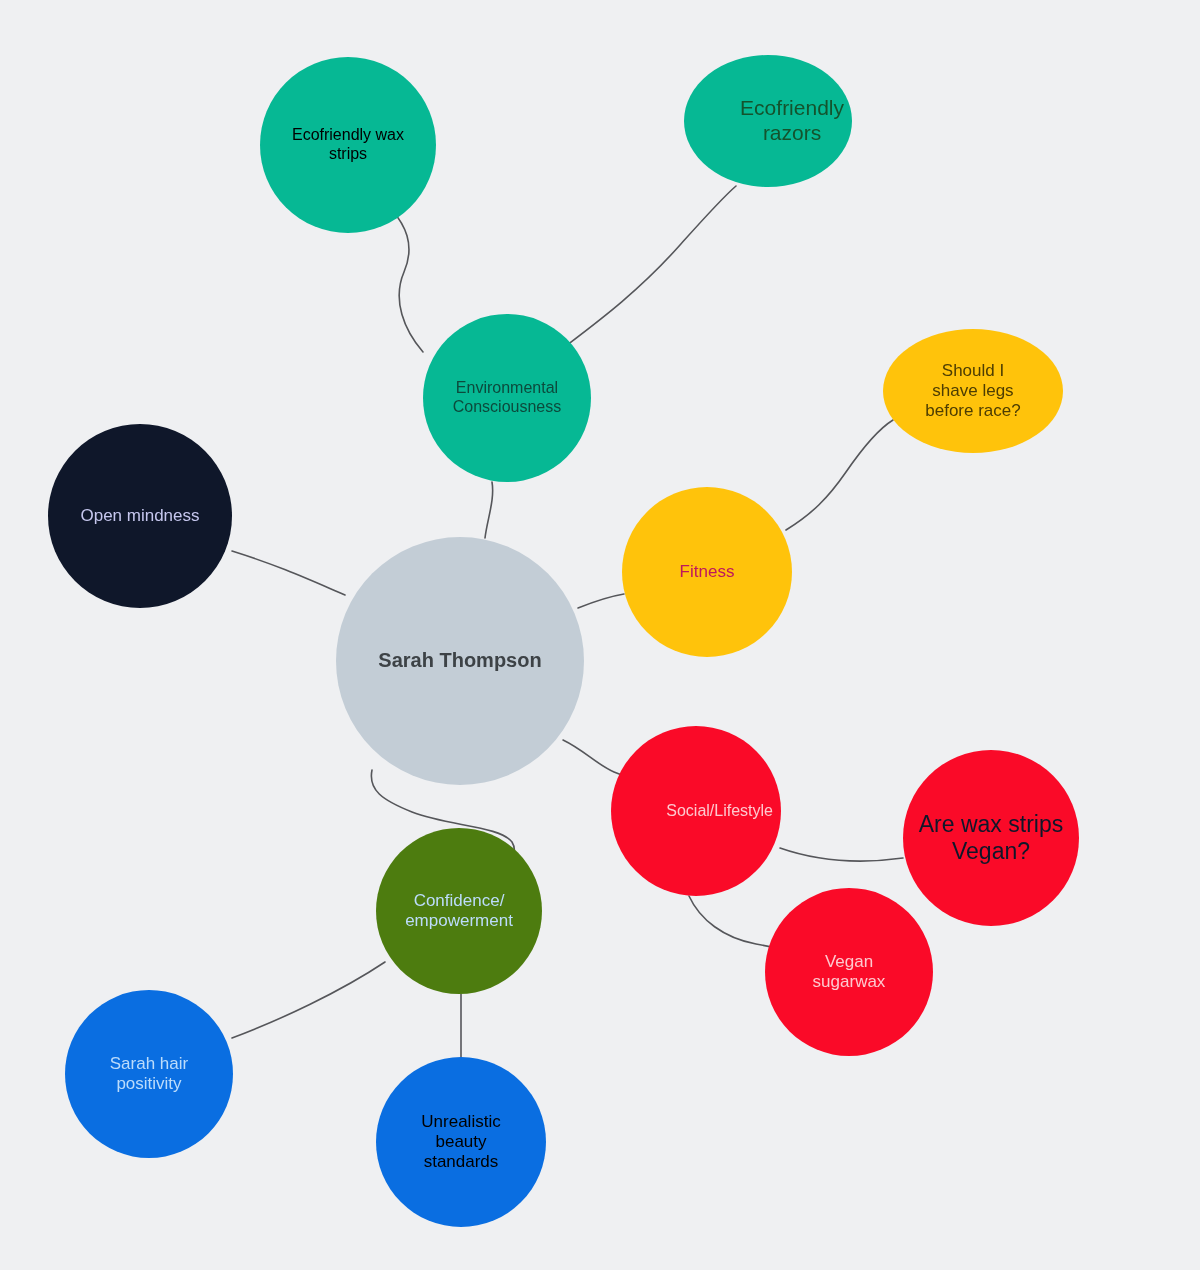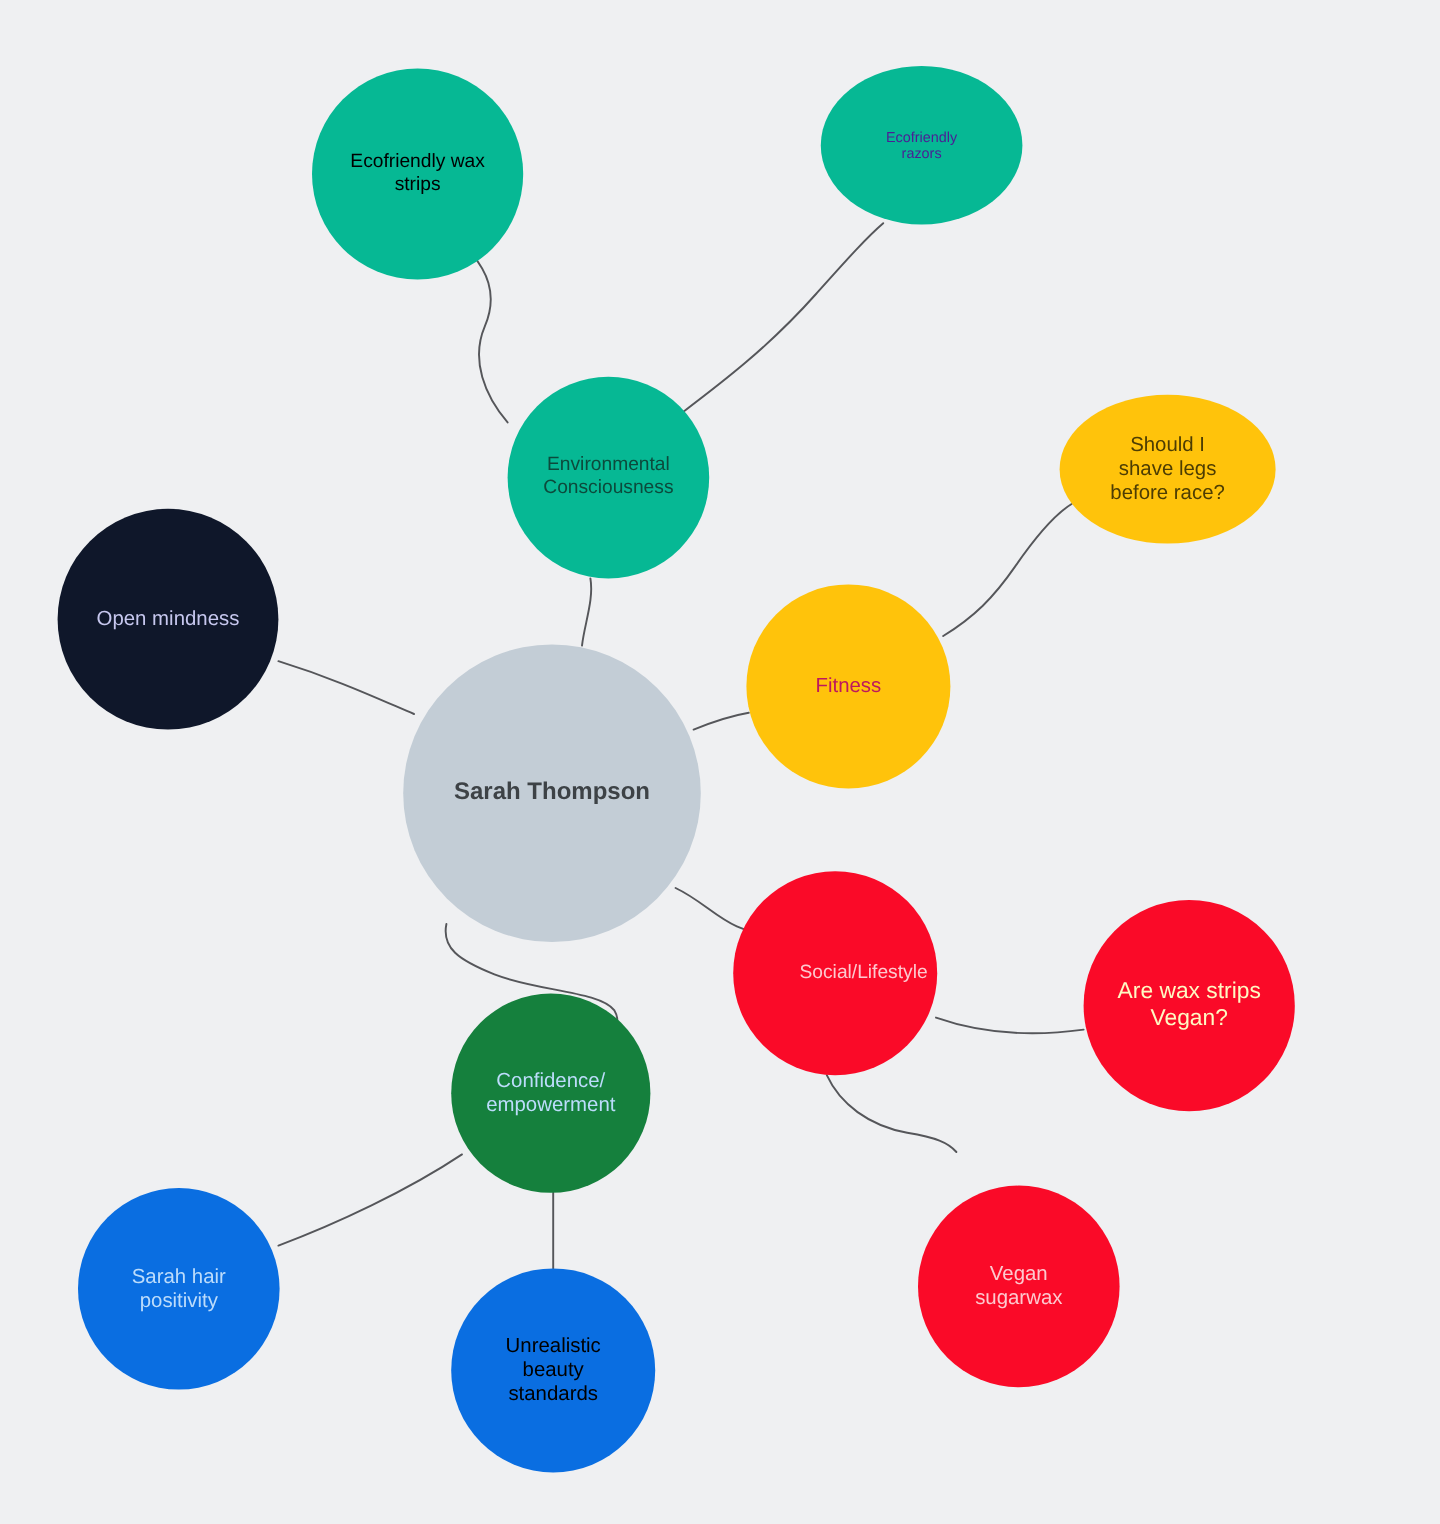--- a/index.html
+++ b/index.html
@@ -63,47 +63,47 @@
         <span class="node-label">Sarah Thompson</span>
       </div>
       <div class="node" style="left: 423px; top: 314px; width: 168px; height: 168px; background: rgb(6, 184, 148); color: rgb(12, 74, 60); font-size: 16px; font-weight: 400;">
         <span class="node-label">Environmental
 Consciousness</span>
       </div>
       <div class="node" style="left: 260px; top: 57px; width: 176px; height: 176px; background: rgb(6, 184, 148); color: #000000; font-size: 16px; font-weight: 400;">
         <span class="node-label">Ecofriendly wax
 strips</span>
       </div>
-      <div class="node" style="left: 684px; top: 55px; width: 168px; height: 132px; background: rgb(6, 184, 148); color: #4c1d95; font-size: 12px; font-weight: 400;">
+      <div class="node" style="left: 684px; top: 55px; width: 168px; height: 132px; background: rgb(6, 184, 148); color: #14532d; font-size: 21px; font-weight: 400; justify-content: flex-end;">
         <span class="node-label">Ecofriendly
 razors</span>
       </div>
       <div class="node" style="left: 48px; top: 424px; width: 184px; height: 184px; background: #0f172a; color: rgb(198, 199, 238); font-size: 17px; font-weight: 400;">
         <span class="node-label">Open mindness</span>
       </div>
       <div class="node" style="left: 622px; top: 487px; width: 170px; height: 170px; background: rgb(255, 195, 11); color: #be185d; font-size: 17px; font-weight: 400;">
         <span class="node-label">Fitness</span>
       </div>
       <div class="node" style="left: 883px; top: 329px; width: 180px; height: 124px; background: rgb(255, 195, 11); color: rgb(77, 61, 3); font-size: 17px; font-weight: 400;">
         <span class="node-label">Should I
 shave legs
 before race?</span>
       </div>
       <div class="node" style="left: 611px; top: 726px; width: 170px; height: 170px; background: rgb(250, 10, 40); color: rgb(253, 201, 207); font-size: 16px; font-weight: 400; justify-content: flex-end;">
         <span class="node-label">Social/Lifestyle</span>
       </div>
-      <div class="node" style="left: 903px; top: 750px; width: 176px; height: 176px; background: rgb(250, 10, 40); color: #fef9c3; font-size: 19px; font-weight: 400;">
+      <div class="node" style="left: 903px; top: 750px; width: 176px; height: 176px; background: rgb(250, 10, 40); color: #0f172a; font-size: 23px; font-weight: 400;">
         <span class="node-label">Are wax strips
 Vegan?</span>
       </div>
-      <div class="node" style="left: 765px; top: 988px; width: 168px; height: 168px; background: rgb(250, 10, 40); color: rgb(253, 201, 207); font-size: 17px; font-weight: 400;">
+      <div class="node" style="left: 765px; top: 888px; width: 168px; height: 168px; background: rgb(250, 10, 40); color: rgb(253, 201, 207); font-size: 17px; font-weight: 400;">
         <span class="node-label">Vegan
 sugarwax</span>
       </div>
-      <div class="node" style="left: 376px; top: 828px; width: 166px; height: 166px; background: #15803d; color: rgb(188, 220, 251); font-size: 17px; font-weight: 400;">
+      <div class="node" style="left: 376px; top: 828px; width: 166px; height: 166px; background: #4d7c0f; color: rgb(188, 220, 251); font-size: 17px; font-weight: 400;">
         <span class="node-label">Confidence/
 empowerment</span>
       </div>
       <div class="node" style="left: 65px; top: 990px; width: 168px; height: 168px; background: rgb(10, 110, 225); color: rgb(188, 220, 251); font-size: 17px; font-weight: 400;">
         <span class="node-label">Sarah hair
 positivity</span>
       </div>
       <div class="node" style="left: 376px; top: 1057px; width: 170px; height: 170px; background: rgb(10, 110, 225); color: #000000; font-size: 17px; font-weight: 400;">
         <span class="node-label">Unrealistic
 beauty

